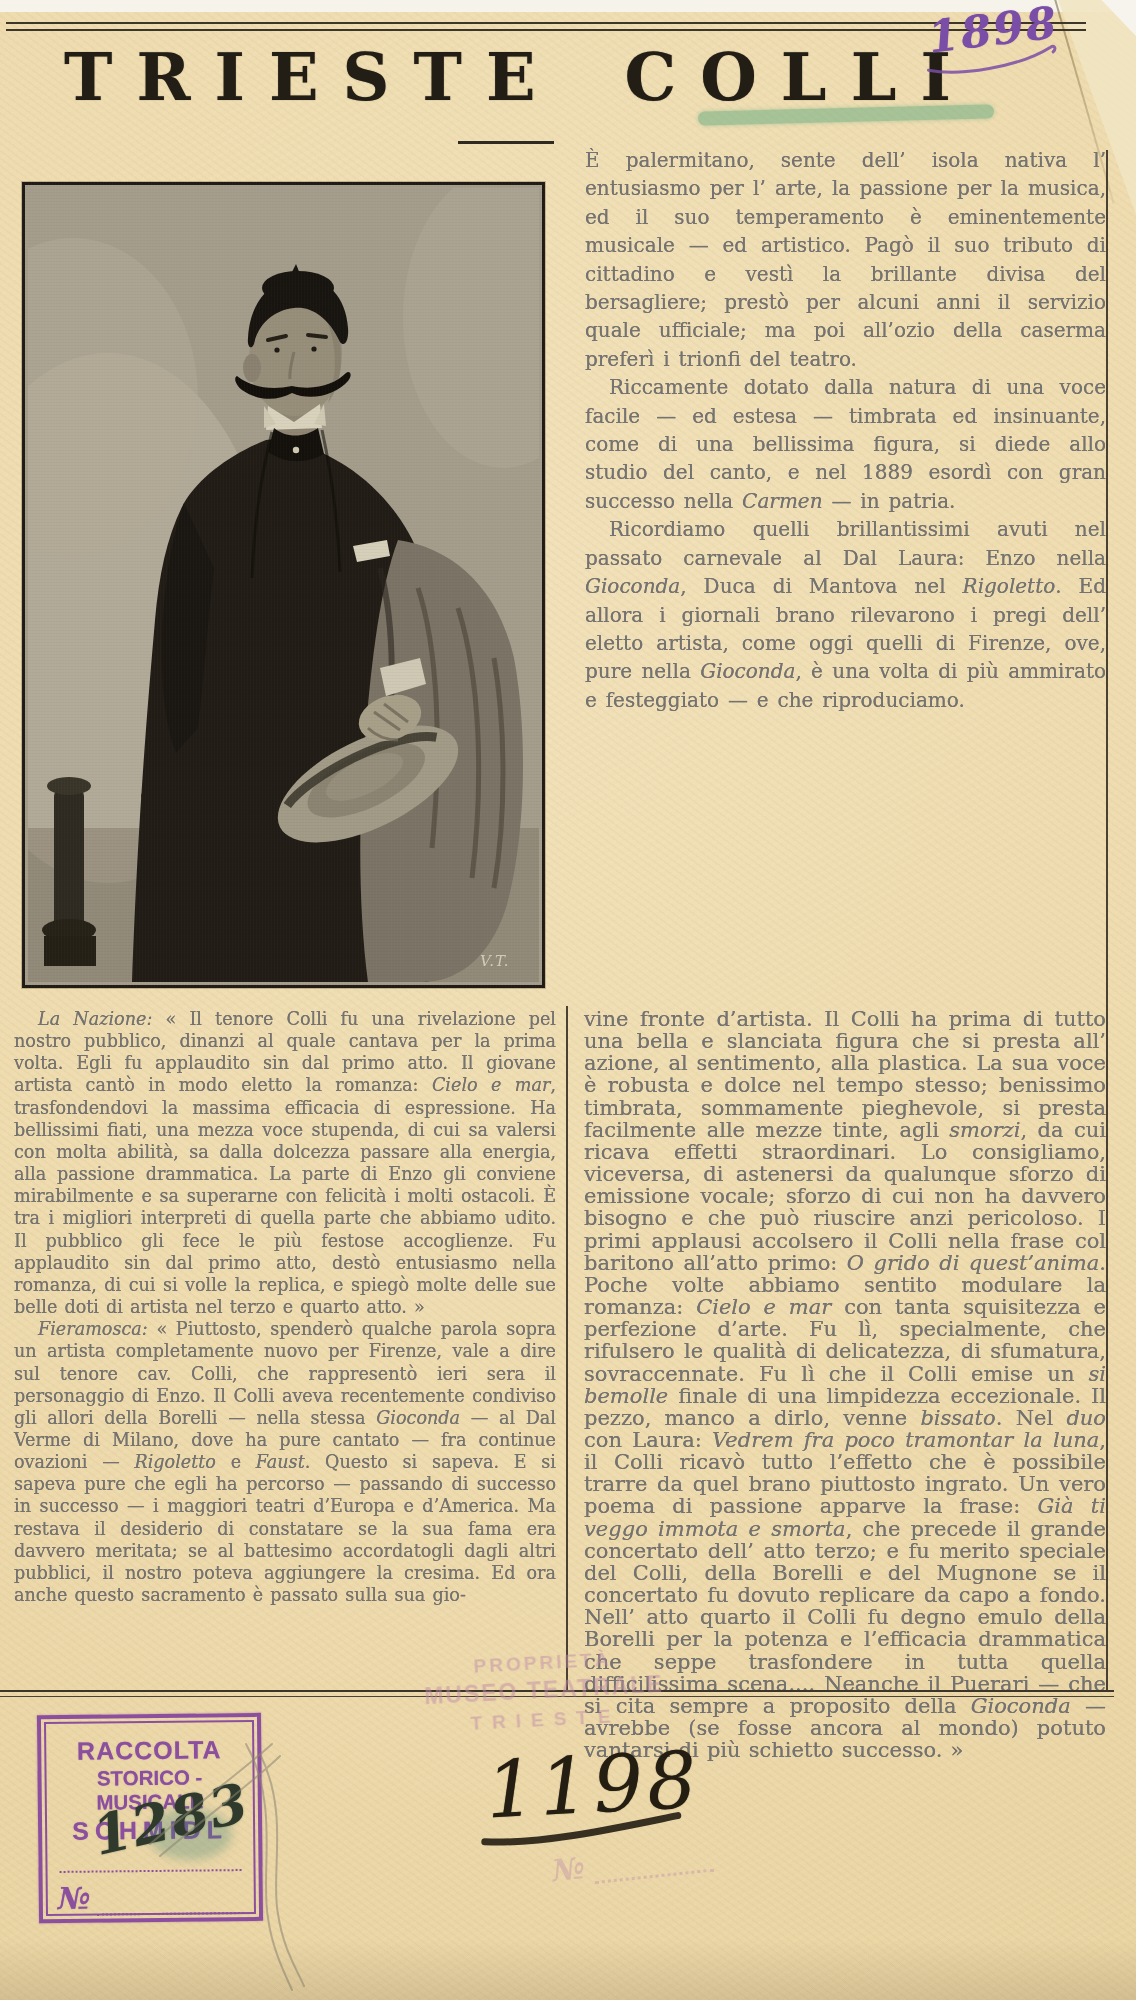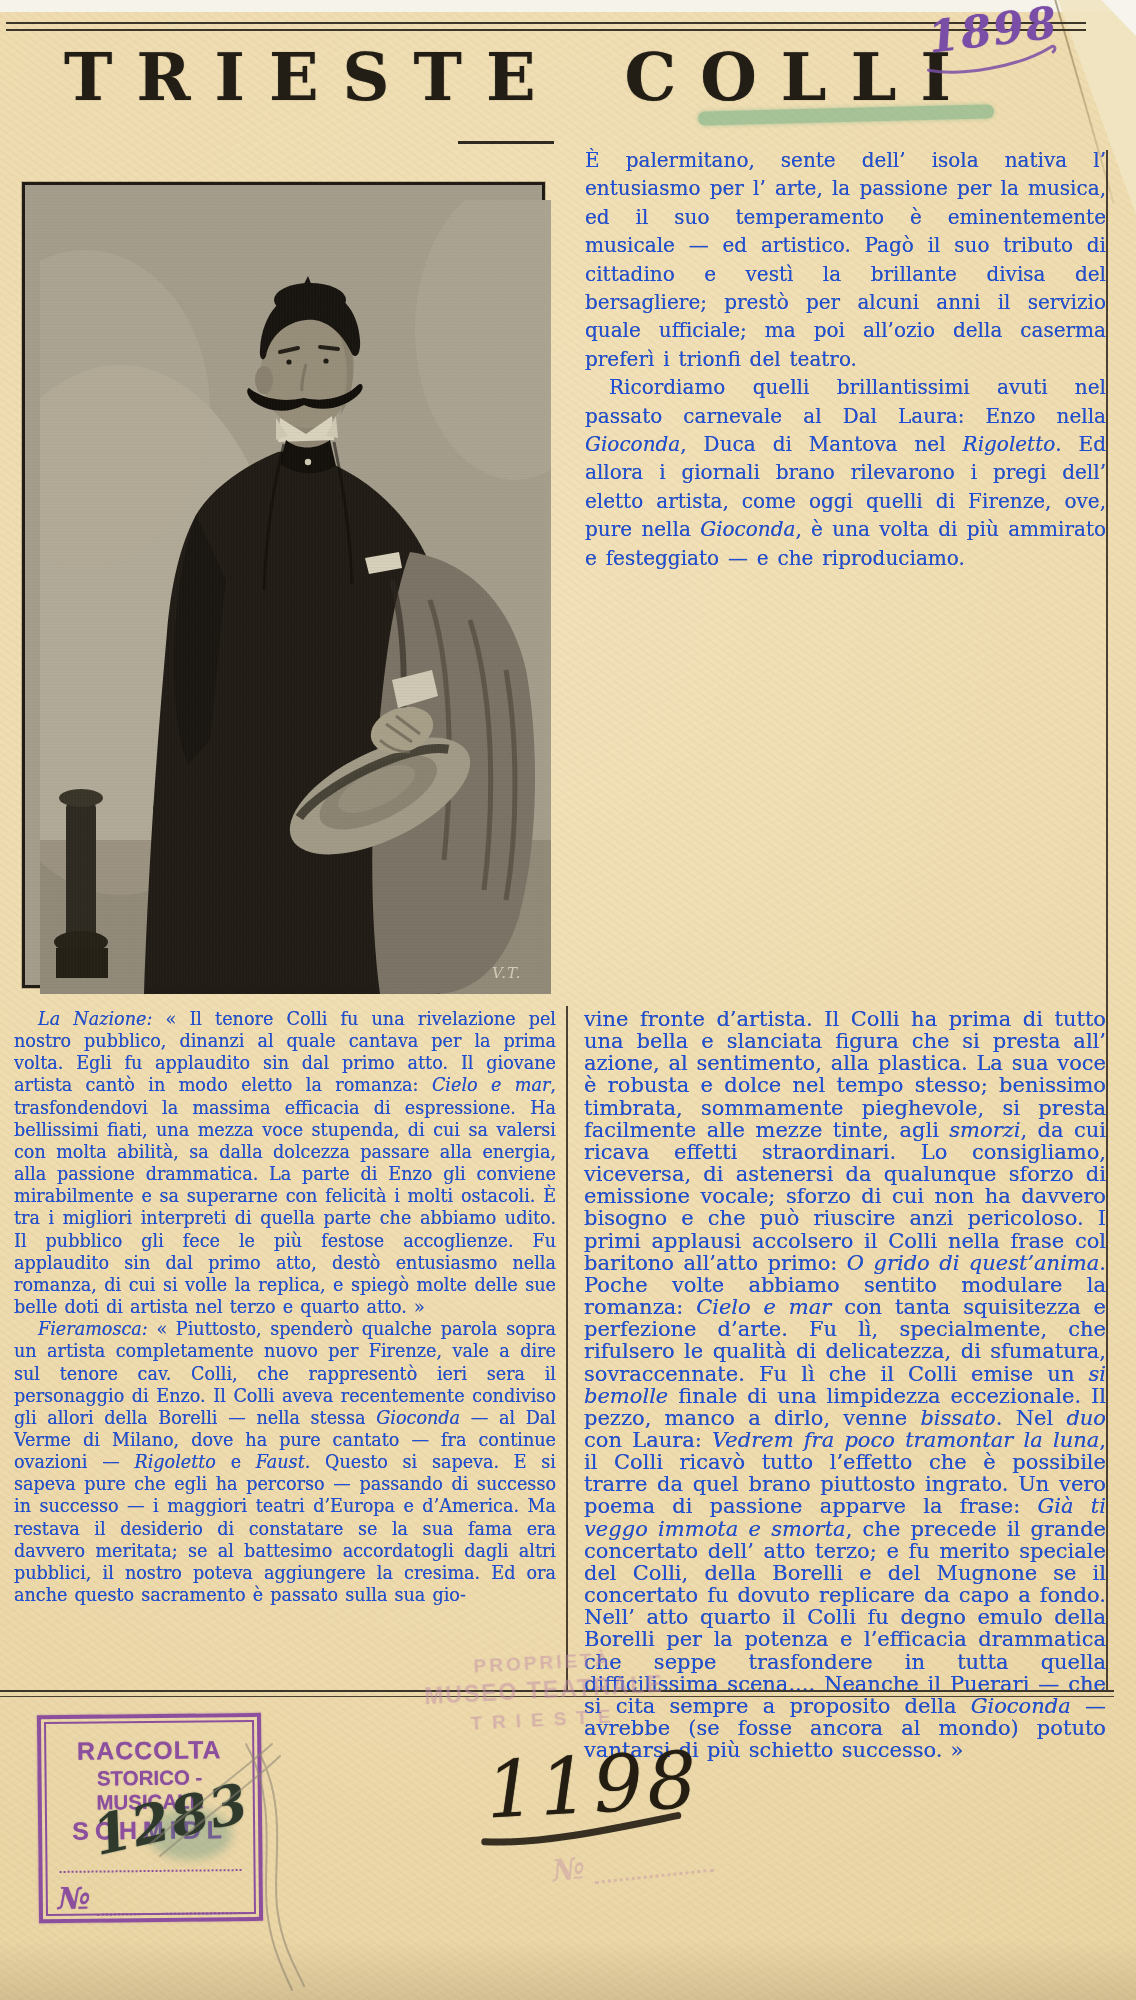--- a/index.html
+++ b/index.html
@@ -36,28 +36,28 @@
     color:#221e16;text-shadow:0 0 1px rgba(30,25,15,.55)}
   .green-mark{left:698px;top:108px;width:296px;height:14px;border-radius:7px;
     background:rgba(94,168,124,.5);transform:rotate(-1.4deg);
     box-shadow:0 0 4px rgba(94,168,124,.45)}
   .year-hand{left:928px;top:8px;transform:rotate(-7deg);color:var(--hand-purple,#7a4da6)}
   .year-hand .digits{font:italic 600 44px/1 "DejaVu Serif",serif;letter-spacing:2px;
     text-shadow:0 0 1px rgba(122,77,166,.6)}
   .year-hand svg{position:absolute;left:-8px;top:40px}
   
   .photo-frame{left:22px;top:182px;width:523px;height:806px;border:3px solid #201c15;
-    background:#a49d8c;padding:15px;box-sizing:border-box;
+    background:#a49d8c;padding:3px;box-sizing:border-box;
     box-shadow:0 0 0 1px rgba(60,50,30,.25)}
   .photo-frame svg{display:block;width:511px;height:794px}
   .photo-grain{left:22px;top:182px;width:523px;height:806px;pointer-events:none;opacity:.5;background:
     repeating-linear-gradient(0deg, rgba(0,0,0,.05) 0 1px, transparent 1px 3px),
     repeating-linear-gradient(90deg, rgba(255,255,240,.04) 0 1px, transparent 1px 3px)}
   
-  .col{color:#1d4ed8;text-align:justify;text-shadow:0 0 .5px rgba(43,38,32,.55)}
+  .col{color:#737373;text-align:justify;text-shadow:0 0 .5px rgba(43,38,32,.55)}
   .col p{margin:0;text-indent:24px}
   .col p.flush{text-indent:0}
   .col i{font-style:italic}
   .col-intro{left:585px;top:146px;width:521px;font-size:20px;line-height:28.4px;word-spacing:2.5px}
   .col-left{left:14px;top:1008px;width:542px;font-size:17.6px;line-height:22.15px;word-spacing:1.5px}
   .col-right{left:584px;top:1008px;width:522px;font-size:21px;line-height:22.15px;word-spacing:1.5px}
   
   .museo{left:412px;top:1652px;width:264px;transform:rotate(-3deg);text-align:center;
     color:var(--faded-pink,#c08ca8);opacity:.5;filter:blur(.4px);
     font-family:"Liberation Sans",sans-serif;font-weight:bold}
@@ -182,20 +182,21 @@
         <path d="M340,540 C348,548 358,552 370,552 M346,524 L372,542 M356,516 L380,534" stroke="#6f6858" stroke-width="3" fill="none" opacity=".8"></path>
       </g>
     </g>
     <text x="452" y="778" font-size="15" font-style="italic" letter-spacing="1" fill="#d2cbb6">V.T.</text>
   </svg>
 </div>
 <div class="abs photo-grain"></div>
 
 <div class="abs col col-intro">
   <p class="flush"><span>È palermitano, sente dell’ isola nativa l’ entusiasmo per l’ arte, la passione per la musica, ed il suo temperamento è eminentemente musicale — ed artistico. Pagò il suo tributo di cittadino e vestì la brillante divisa del bersagliere; prestò per alcuni anni il servizio quale ufficiale; ma poi all’ozio della caserma preferì i trionfi del teatro.</span></p>
+  <p><span>Riccamente dotato dalla natura di una voce facile — ed estesa — timbrata ed insinuante, come di una bellissima figura, si diede allo studio del canto, e nel 1889 esordì con gran successo nella </span><i>Carmen</i><span> — in patria.</span></p>
   <p><span>Ricordiamo quelli brillantissimi avuti nel passato carnevale al Dal Laura: Enzo nella </span><i>Gioconda</i><span>, Duca di Mantova nel </span><i>Rigoletto</i><span>. Ed allora i giornali brano rilevarono i pregi dell’ eletto artista, come oggi quelli di Firenze, ove, pure nella </span><i>Gioconda</i><span>, è una volta di più ammirato e festeggiato — e che riproduciamo.</span></p>
 </div>
 
 <div class="abs col col-left">
   <p><i>La Nazione:</i><span> « Il tenore Colli fu una rivelazione pel nostro pubblico, dinanzi al quale cantava per la prima volta. Egli fu applaudito sin dal primo atto. Il giovane artista cantò in modo eletto la romanza: </span><i>Cielo e mar</i><span>, trasfondendovi la massima efficacia di espressione. Ha bellissimi fiati, una mezza voce stupenda, di cui sa valersi con molta abilità, sa dalla dolcezza passare alla energia, alla passione drammatica. La parte di Enzo gli conviene mirabilmente e sa superarne con felicità i molti ostacoli. È tra i migliori interpreti di quella parte che abbiamo udito. Il pubblico gli fece le più festose accoglienze. Fu applaudito sin dal primo atto, destò entusiasmo nella romanza, di cui si volle la replica, e spiegò molte delle sue belle doti di artista nel terzo e quarto atto. »</span></p>
   <p><i>Fieramosca:</i><span> « Piuttosto, spenderò qualche parola sopra un artista completamente nuovo per Firenze, vale a dire sul tenore cav. Colli, che rappresentò ieri sera il personaggio di Enzo. Il Colli aveva recentemente condiviso gli allori della Borelli — nella stessa </span><i>Gioconda</i><span> — al Dal Verme di Milano, dove ha pure cantato — fra continue ovazioni — </span><i>Rigoletto</i><span> e </span><i>Faust</i><span>. Questo si sapeva. E si sapeva pure che egli ha percorso — passando di successo in successo — i maggiori teatri d’Europa e d’America. Ma restava il desiderio di constatare se la sua fama era davvero meritata; se al battesimo accordatogli dagli altri pubblici, il nostro poteva aggiungere la cresima. Ed ora anche questo sacramento è passato sulla sua gio-</span></p>
 </div>
 <div class="abs col col-right">
   <p class="flush"><span>vine fronte d’artista. Il Colli ha prima di tutto una bella e slanciata figura che si presta all’ azione, al sentimento, alla plastica. La sua voce è robusta e dolce nel tempo stesso; benissimo timbrata, sommamente pieghevole, si presta facilmente alle mezze tinte, agli </span><i>smorzi</i><span>, da cui ricava effetti straordinari. Lo consigliamo, viceversa, di astenersi da qualunque sforzo di emissione vocale; sforzo di cui non ha davvero bisogno e che può riuscire anzi pericoloso. I primi applausi accolsero il Colli nella frase col baritono all’atto primo: </span><i>O grido di quest’anima</i><span>. Poche volte abbiamo sentito modulare la romanza: </span><i>Cielo e mar</i><span> con tanta squisitezza e perfezione d’arte. Fu lì, specialmente, che rifulsero le qualità di delicatezza, di sfumatura, sovraccennate. Fu lì che il Colli emise un </span><i>si bemolle</i><span> finale di una limpidezza eccezionale. Il pezzo, manco a dirlo, venne </span><i>bissato</i><span>. Nel </span><i>duo</i><span> con Laura: </span><i>Vedrem fra poco tramontar la luna</i><span>, il Colli ricavò tutto l’effetto che è possibile trarre da quel brano piuttosto ingrato. Un vero poema di passione apparve la frase: </span><i>Già ti veggo immota e smorta</i><span>, che precede il grande concertato dell’ atto terzo; e fu merito speciale del Colli, della Borelli e del Mugnone se il concertato fu dovuto replicare da capo a fondo. Nell’ atto quarto il Colli fu degno emulo della Borelli per la potenza e l’efficacia drammatica che seppe trasfondere in tutta quella difficilissima scena.... Neanche il Puerari — che si cita sempre a proposito della </span><i>Gioconda</i><span> — avrebbe (se fosse ancora al mondo) potuto vantarsi di più schietto successo. »</span></p>
 </div>

